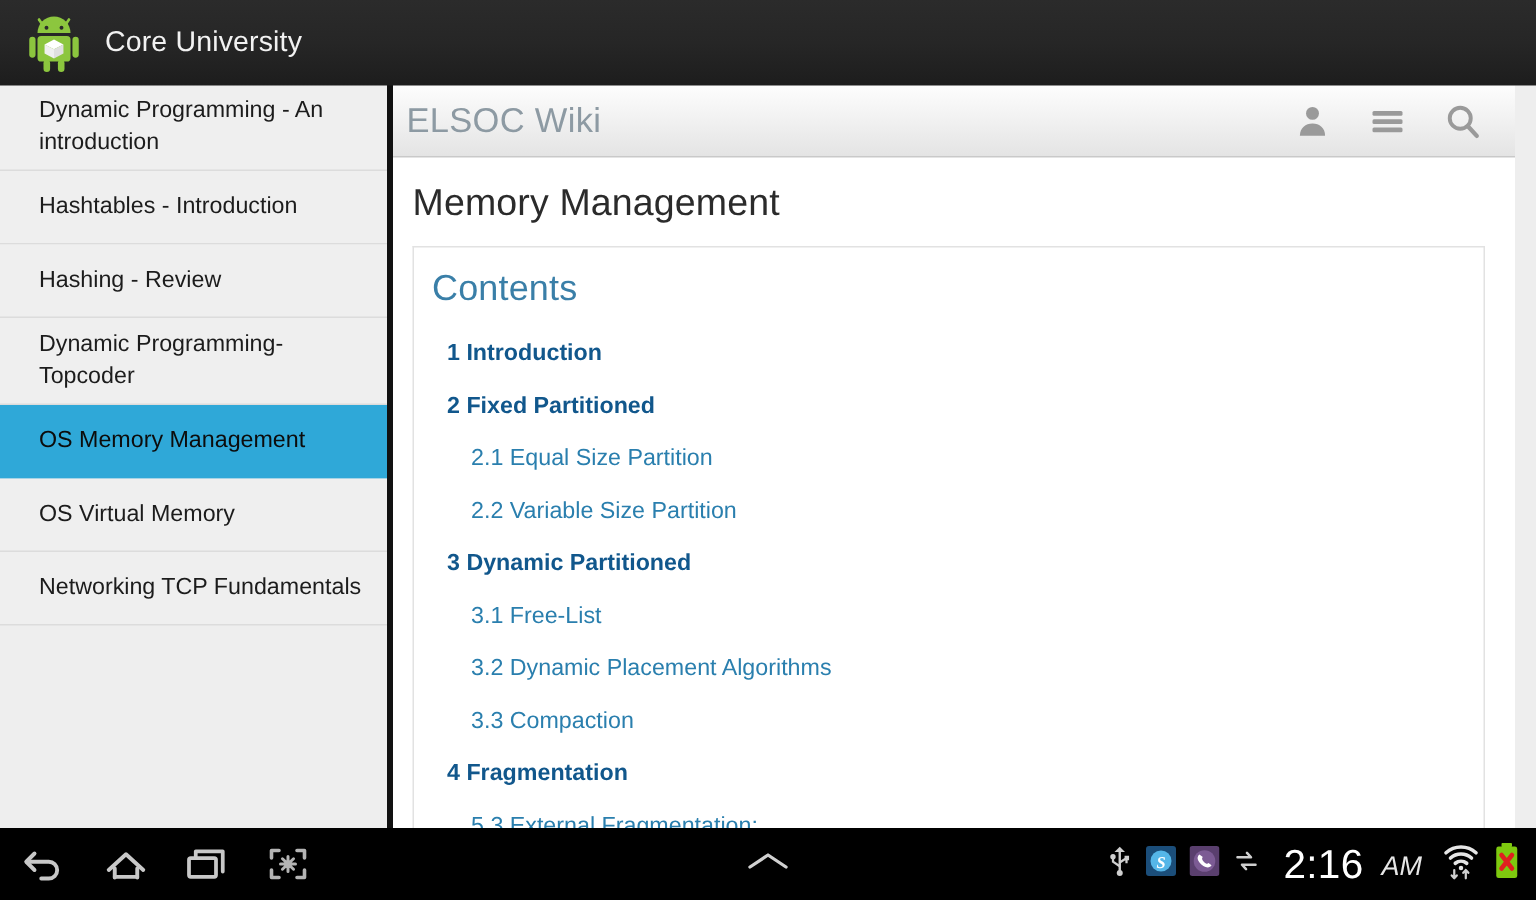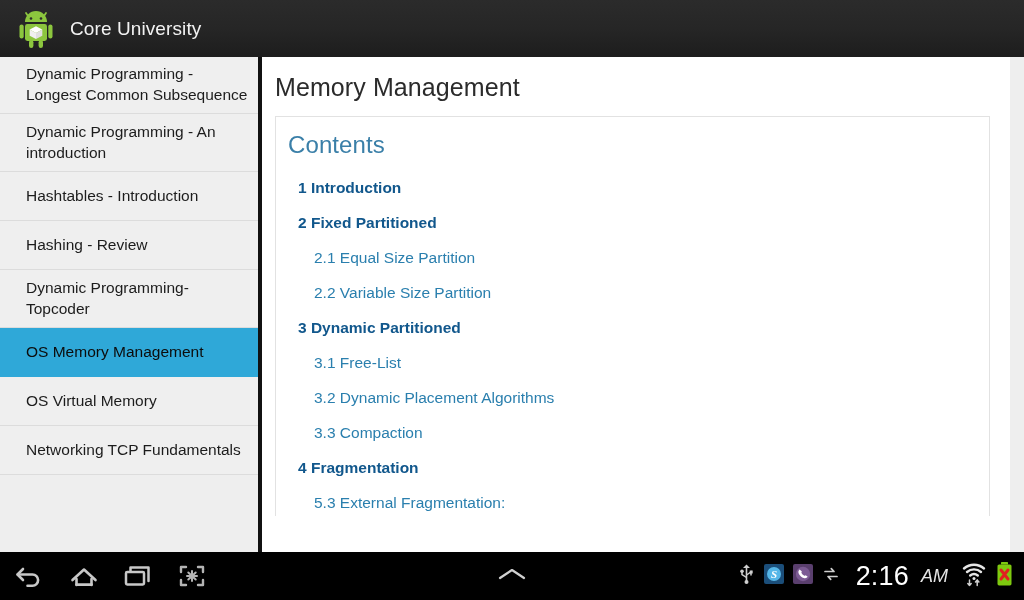--- a/index.html
+++ b/index.html
@@ -210,23 +210,20 @@
           <path d="M15.7 22.6 L22 25.9 L22 32 L15.7 28.7 Z" fill="#f0f0f0"></path>
           <path d="M28.3 22.6 L22 25.9 L22 32 L28.3 28.7 Z" fill="#e0e0e0"></path>
         </g>
       </svg>
     </div>
     <div id="app-title">Core University</div>
   </div>
 
   <div id="sidebar">
     <div class="side-item">
-      <span class="si-text">Dynamic Programming - Longest Common Subsequence</span>
-    </div>
-    <div class="side-item">
       <span class="si-text">Dynamic Programming - An introduction</span>
     </div>
     <div class="side-item">
       <span class="si-text">Hashtables - Introduction</span>
     </div>
     <div class="side-item">
       <span class="si-text">Hashing - Review</span>
     </div>
     <div class="side-item">
       <span class="si-text">Dynamic Programming- Topcoder</span>
@@ -238,20 +235,48 @@
       <span class="si-text">OS Virtual Memory</span>
     </div>
     <div class="side-item">
       <span class="si-text">Networking TCP Fundamentals</span>
     </div>
   </div>
   <div id="sidebar-divider"></div>
 
   <div id="wiki-pane">
 
+    <div id="wiki-bar">
+      <div id="wiki-bar-title">ELSOC Wiki</div>
+      <div id="wiki-bar-actions">
+
+        <span>
+          <svg class="bar-icon" viewBox="0 0 26 26">
+            <circle cx="13" cy="7.6" r="4.3" fill="#9a9a9a"></circle>
+            <path d="M4.6 22.5c0-5 3.8-8.1 8.4-8.1s8.4 3.1 8.4 8.1z" fill="#9a9a9a"></path>
+          </svg>
+        </span>
+
+        <span>
+          <svg class="bar-icon" viewBox="0 0 26 26">
+            <rect x="3" y="6" width="20" height="3.1" rx="1" fill="#9a9a9a"></rect>
+            <rect x="3" y="11.5" width="20" height="3.1" rx="1" fill="#9a9a9a"></rect>
+            <rect x="3" y="17" width="20" height="3.1" rx="1" fill="#9a9a9a"></rect>
+          </svg>
+        </span>
+
+        <span>
+          <svg class="bar-icon" viewBox="0 0 26 26">
+            <circle cx="11.5" cy="10.8" r="7" fill="none" stroke="#9a9a9a" stroke-width="2.6"></circle>
+            <line x1="16.6" y1="16.2" x2="22.5" y2="22.6" stroke="#9a9a9a" stroke-width="2.9" stroke-linecap="round"></line>
+          </svg>
+        </span>
+
+      </div>
+    </div>
 
     <div id="wiki-body">
       <h1 id="page-title">Memory Management</h1>
 
       <div id="contents-box">
         <div id="contents-heading">Contents</div>
 
         <div class="toc-item lvl1">1 Introduction</div>
         <div class="toc-item lvl1">2 Fixed Partitioned</div>
         <div class="toc-item lvl2">2.1 Equal Size Partition</div>

